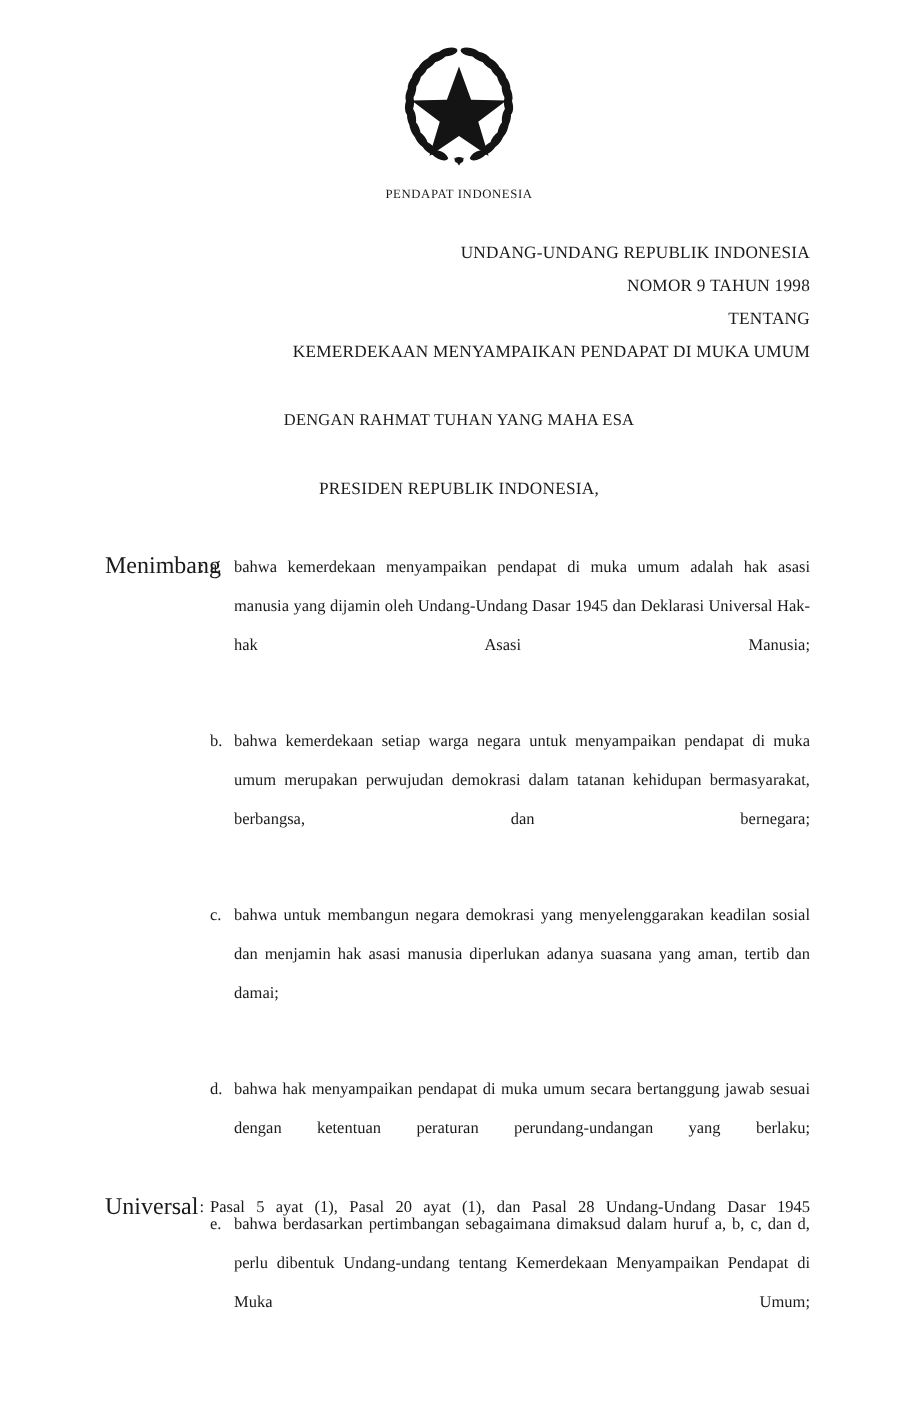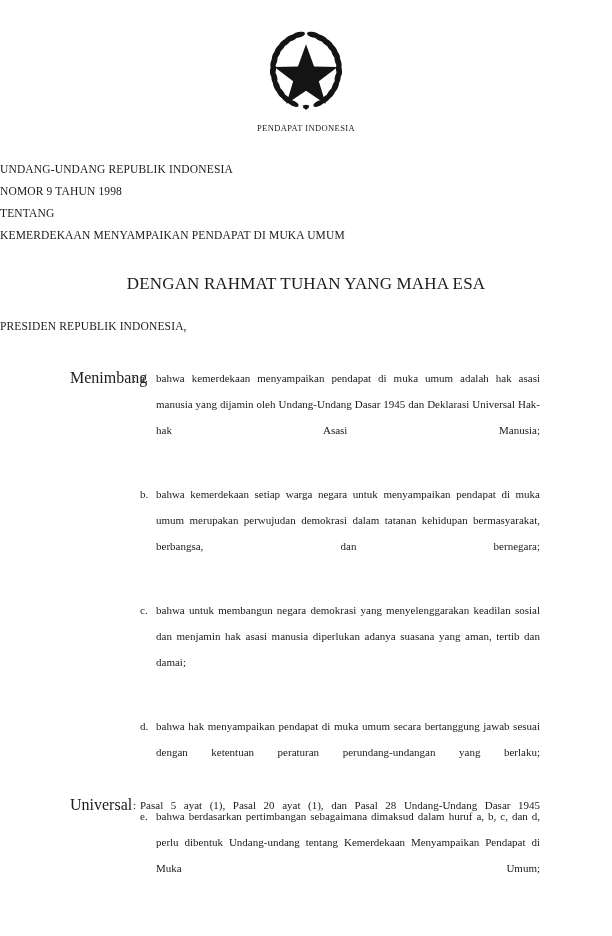--- a/index.html
+++ b/index.html
@@ -46,43 +46,43 @@
     letter-spacing: 0.4px;
     color: #1a1a1a;
   }
 
   
   .title-block {
     position: absolute;
     top: 158px;
     left: 0;
     width: 540px;
-    text-align: left;
+    text-align: right;
   }
   .title-line {
     font-size: 11.5px;
     line-height: 22px;
     letter-spacing: 0.15px;
   }
 
   .subtitle-1 {
     position: absolute;
     top: 274px;
     left: 0;
     width: 612px;
     text-align: center;
-    font-size: 17px;
+    font-size: 11px;
     letter-spacing: 0.15px;
   }
   .subtitle-2 {
     position: absolute;
     top: 320px;
     left: 0;
     width: 612px;
-    text-align: left;
+    text-align: center;
     font-size: 11.5px;
     letter-spacing: 0.15px;
   }
 
   
   .section {
     position: absolute;
     left: 70px;
     width: 470px;
   }

